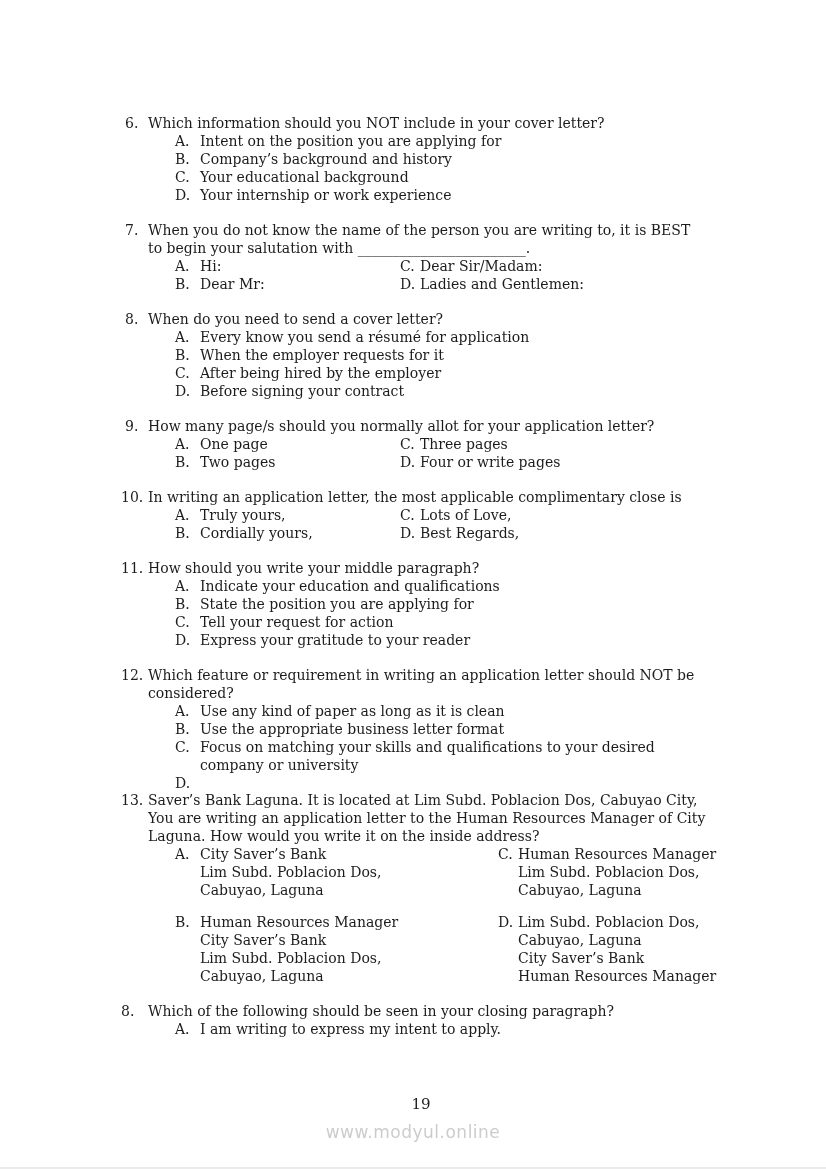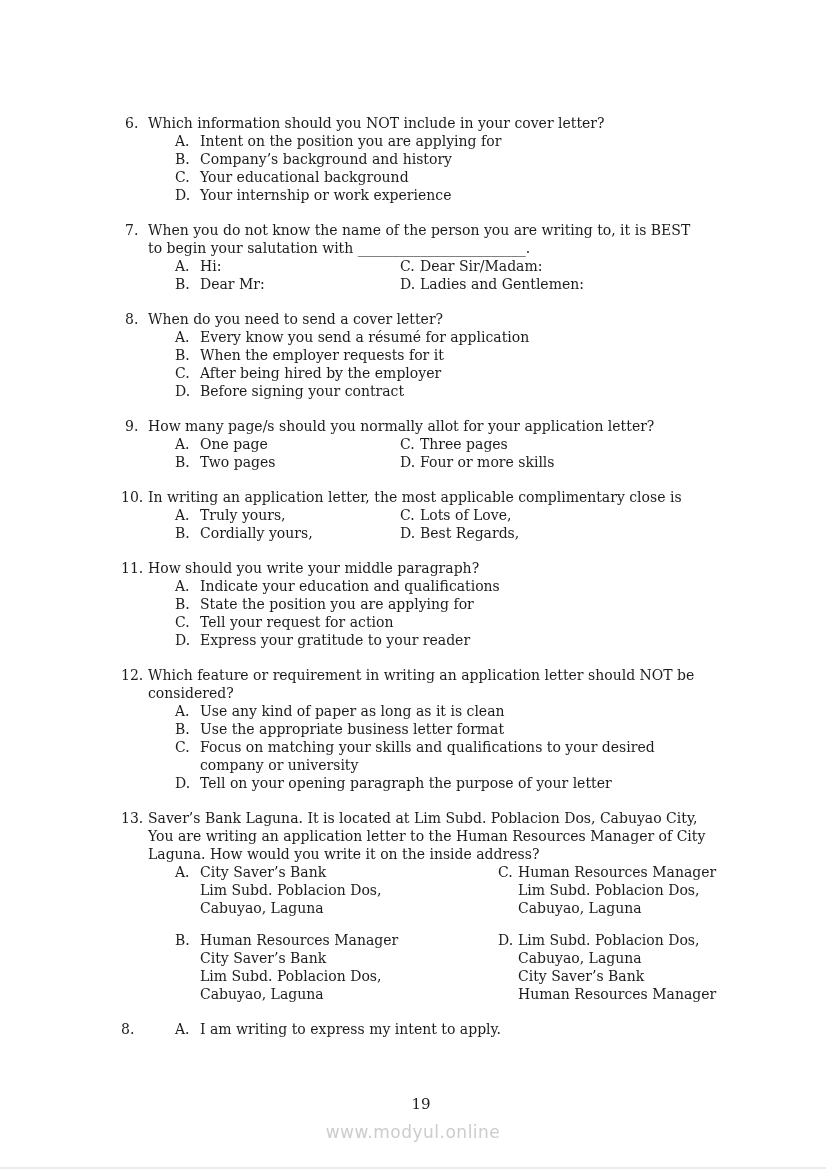--- a/index.html
+++ b/index.html
@@ -144,21 +144,21 @@
         <div class="opt col2">
           <span class="letter">C.</span>
           <span>Three pages</span>
         </div>
         <div class="opt">
           <span class="letter">B.</span>
           <span>Two pages</span>
         </div>
         <div class="opt col2">
           <span class="letter">D.</span>
-          <span>Four or more skills</span>
+          <span>Four or write pages</span>
         </div>
       </div>
     </div>
 
     <div class="q twodigit">
       <span class="qnum">10.</span>
       <div class="qline">In writing an application letter, the most applicable complimentary close is</div>
       <div class="optgrid">
         <div class="opt">
           <span class="letter">A.</span>
@@ -215,21 +215,20 @@
           <span class="letter">B.</span>
           <span>Use the appropriate business letter format</span>
         </div>
         <div class="opt">
           <span class="letter">C.</span>
           <div>Focus on matching your skills and qualifications to your desired</div>
           <div>company or university</div>
         </div>
         <div class="opt">
           <span class="letter">D.</span>
-          <span>Tell on your opening paragraph the purpose of your letter</span>
         </div>
       </div>
     </div>
 
     <div class="q twodigit">
       <span class="qnum">13.</span>
       <div class="qline">Saver’s Bank Laguna. It is located at Lim Subd. Poblacion Dos, Cabuyao City,</div>
       <div class="qline">You are writing an application letter to the Human Resources Manager of City</div>
       <div class="qline">Laguna. How would you write it on the inside address?</div>
       <div class="optgrid13">
@@ -259,20 +258,21 @@
           <div>Lim Subd. Poblacion Dos,</div>
           <div>Cabuyao, Laguna</div>
           <div>City Saver’s Bank</div>
           <div>Human Resources Manager</div>
         </div>
       </div>
     </div>
 
     <div class="q twodigit">
       <span class="qnum">8.</span>
+      <div class="qline">Which of the following should be seen in your closing paragraph?</div>
       <div class="opts">
         <div class="opt">
           <span class="letter">A.</span>
           <span>I am writing to express my intent to apply.</span>
         </div>
       </div>
     </div>
 
   </div>
 

